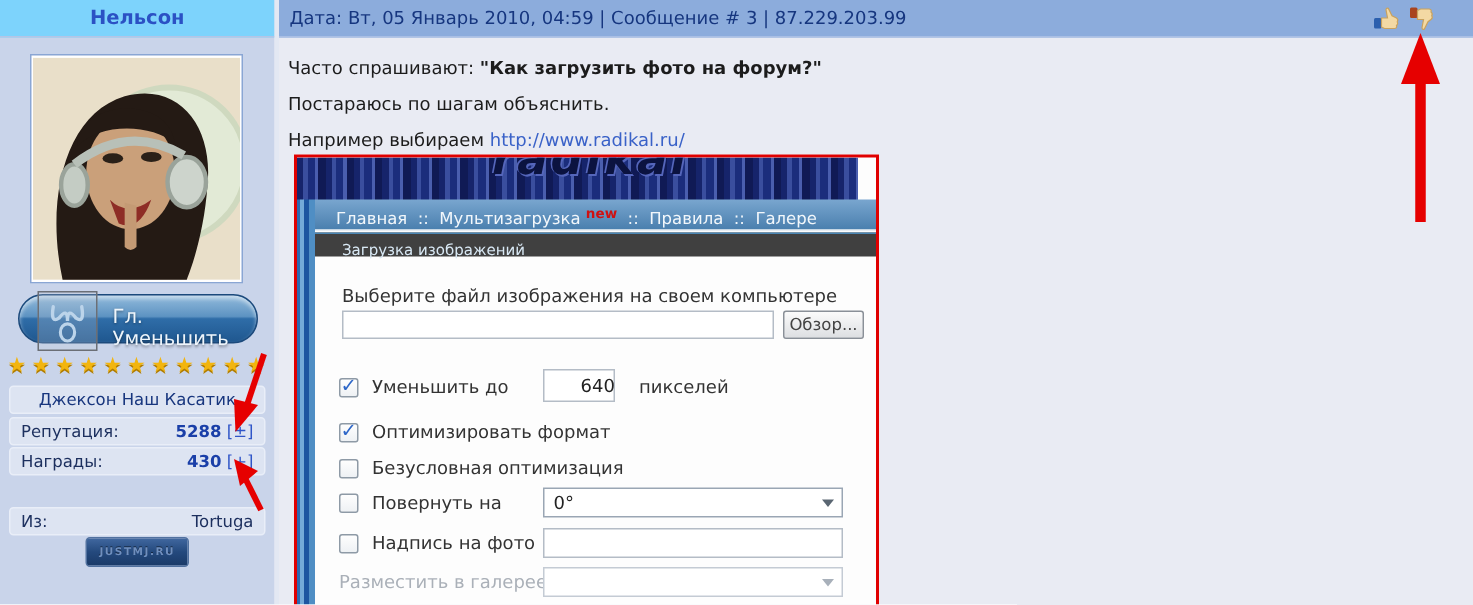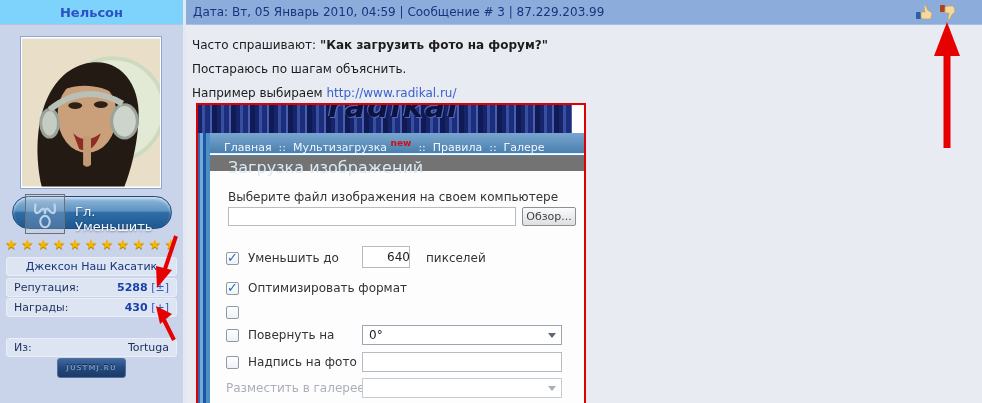--- a/index.html
+++ b/index.html
@@ -63,22 +63,22 @@
   .shot-banner { position:absolute; left:0; top:0; right:12px; height:44px; overflow:hidden;
       background:repeating-linear-gradient(90deg,#16246b 0 4px,#3a4e9e 4px 7px,#1b2d7c 7px 12px,#4a5eae 12px 14px,#101a55 14px 19px); }
   .shot-banner .logo { position:absolute; left:130px; top:-16px; font-size:30px; font-weight:bold;
       font-style:italic; color:#0b1340; text-shadow:1px 1px 0 #5566bb, -1px -1px 0 #5566bb; letter-spacing:2px; }
   .shot-strip { position:absolute; left:0; top:28px; bottom:0; width:12px;
       background:repeating-linear-gradient(90deg,#2a6ab0 0 2px,#74aad8 2px 5px,#1d55a0 5px 8px,#4f8ec4 8px 12px); }
   .shot-nav { position:absolute; left:12px; top:28px; right:0; height:21px;
       background:linear-gradient(#79a6cf,#4a7fae); border-bottom:1px solid #e8eef4;
       color:#f2f7fb; font-size:11px; line-height:21px; padding-left:14px; white-space:pre; }
   .shot-nav sup { color:#d01010; font-weight:bold; font-size:9px; }
-  .shot-section { position:absolute; left:12px; top:50px; right:0; height:16px; background:#737373;
-      border-top:1px solid #4a86b4; color:#d9e9f5; font-size:16px; line-height:23px; padding-left:18px; }
+  .shot-section { position:absolute; left:12px; top:50px; right:0; height:16px; background:#404040;
+      border-top:1px solid #4a86b4; color:#d9e9f5; font-size:10px; line-height:23px; padding-left:18px; }
   .shot-body { position:absolute; left:12px; top:73px; right:0; bottom:0; background:#fdfdfd; }
 
   .f-label { position:absolute; font-size:12px; color:#333; white-space:nowrap; }
   .f-label.dis { color:#aab0b8; }
   .f-input { position:absolute; background:#fff; border:1px solid #b4bcc6; }
   .f-btn { position:absolute; width:54px; height:19px; border:1px solid #8a9098; border-radius:2px;
            background:linear-gradient(#fbfbfb,#dddfe2); font-size:11px; color:#444;
            text-align:center; line-height:17px; }
   .cbx { position:absolute; width:13px; height:13px; border:1px solid #8e9aa6; border-radius:2px;
          background:linear-gradient(#fefefe,#eef1f4); }
@@ -219,20 +219,21 @@
 
         <div class="cbx on" style="left:16px; top:74px;"></div>
         <div class="f-label" style="left:38px; top:73px;">Уменьшить до</div>
         <div class="f-input" style="left:152px; top:68px; width:48px; height:22px; font-size:12px; color:#222; line-height:20px; padding-left:24px;">640</div>
         <div class="f-label" style="left:216px; top:73px;">пикселей</div>
 
         <div class="cbx on" style="left:16px; top:104px;"></div>
         <div class="f-label" style="left:38px; top:103px;">Оптимизировать формат</div>
 
         <div class="cbx" style="left:16px; top:128px;"></div>
+        <div class="f-label" style="left:38px; top:127px;">Безусловная оптимизация</div>
 
         <div class="cbx" style="left:16px; top:151px;"></div>
         <div class="f-label" style="left:38px; top:150px;">Повернуть на</div>
         <div class="f-select" style="left:152px; top:147px;">
           <span>0°</span>
           <span class="arr"></span>
         </div>
 
         <div class="cbx" style="left:16px; top:178px;"></div>
         <div class="f-label" style="left:38px; top:177px;">Надпись на фото</div>

